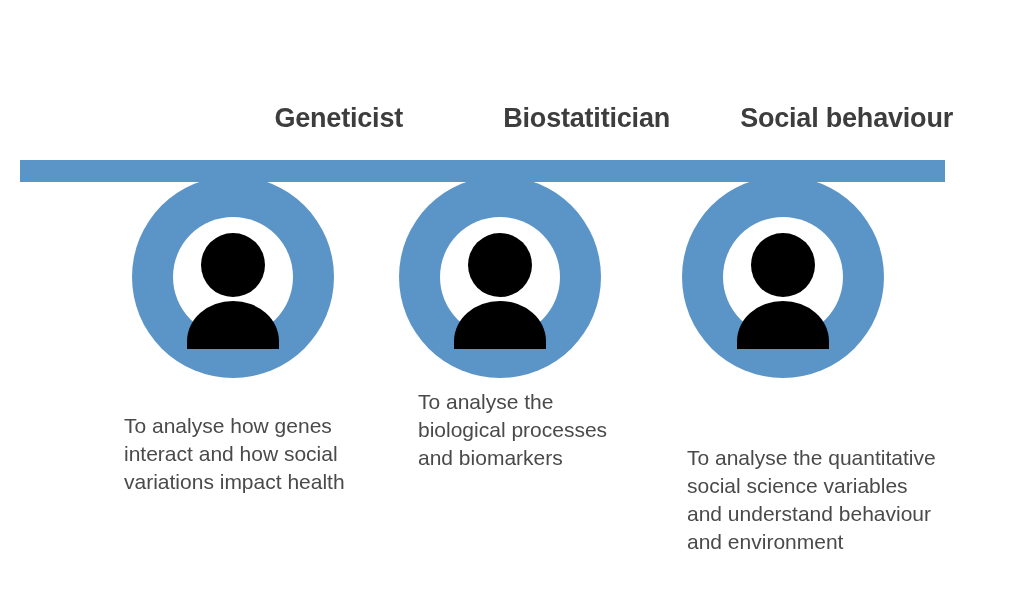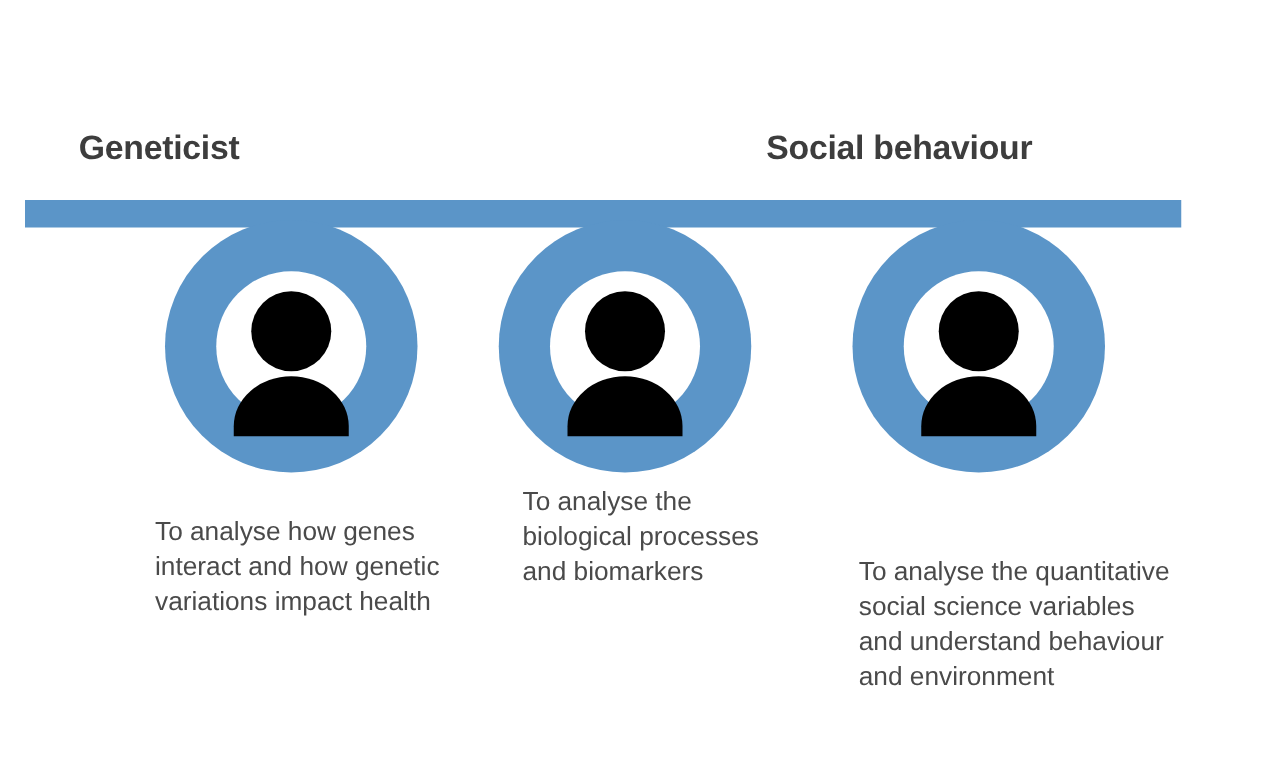--- a/index.html
+++ b/index.html
@@ -44,21 +44,21 @@
   .role-geneticist    { left: 63px;  }
   .role-biostat       { left: 330px; }
   .role-social        { left: 613px; }
 
   
   .role-title {
     position: absolute;
     top: 101px;
     left: 0;
     width: 340px;
-    text-align: left;
+    text-align: right;
     font-size: 27px;
     font-weight: bold;
     color: #3d3d3d;
     letter-spacing: -0.2px;
     line-height: 34px;
     white-space: nowrap;
   }
 
   
   .avatar {
@@ -126,24 +126,25 @@
   <div class="role role-geneticist">
     <div class="role-title">Geneticist</div>
 
     <div class="avatar">
       <div class="ring"></div>
       <div class="ring-inner"></div>
       <div class="person-head"></div>
       <div class="person-body"></div>
     </div>
 
-    <div class="role-desc desc-geneticist">To analyse how genes interact and how genetic variations impact health</div>
+    <div class="role-desc desc-geneticist">To analyse how genes interact and how social variations impact health</div>
   </div>
 
   <div class="role role-biostat">
+    <div class="role-title">Biostatitician</div>
 
     <div class="avatar">
       <div class="ring"></div>
       <div class="ring-inner"></div>
       <div class="person-head"></div>
       <div class="person-body"></div>
     </div>
 
     <div class="role-desc desc-biostat">To analyse the biological processes and biomarkers</div>
   </div>

